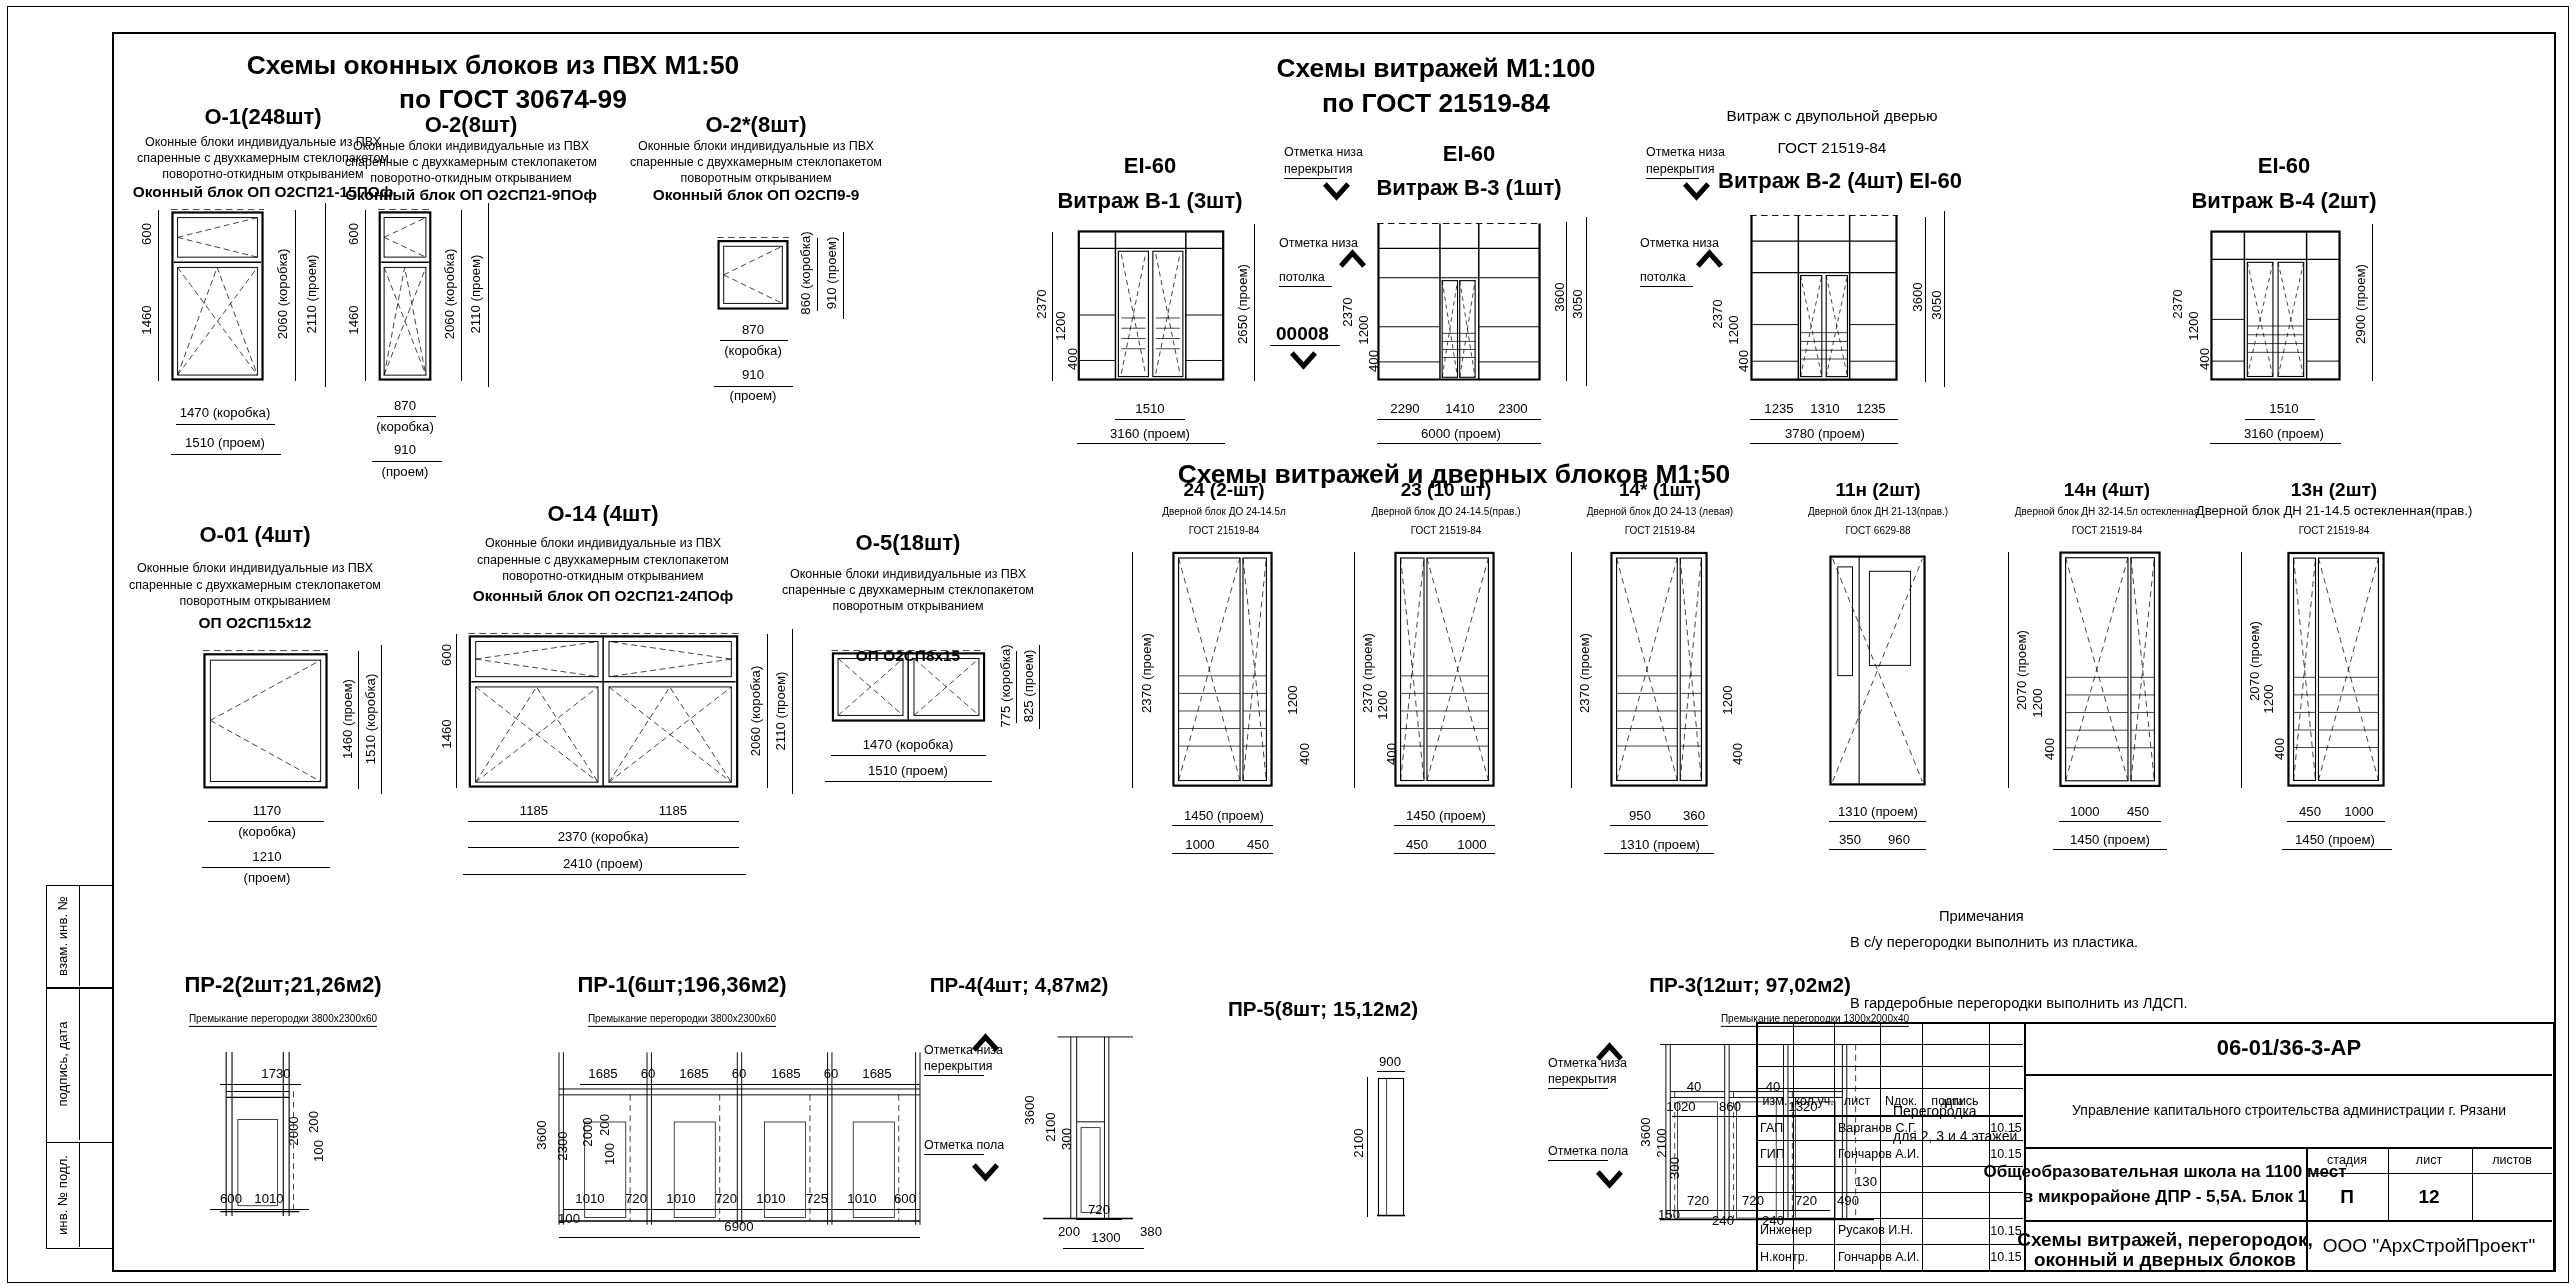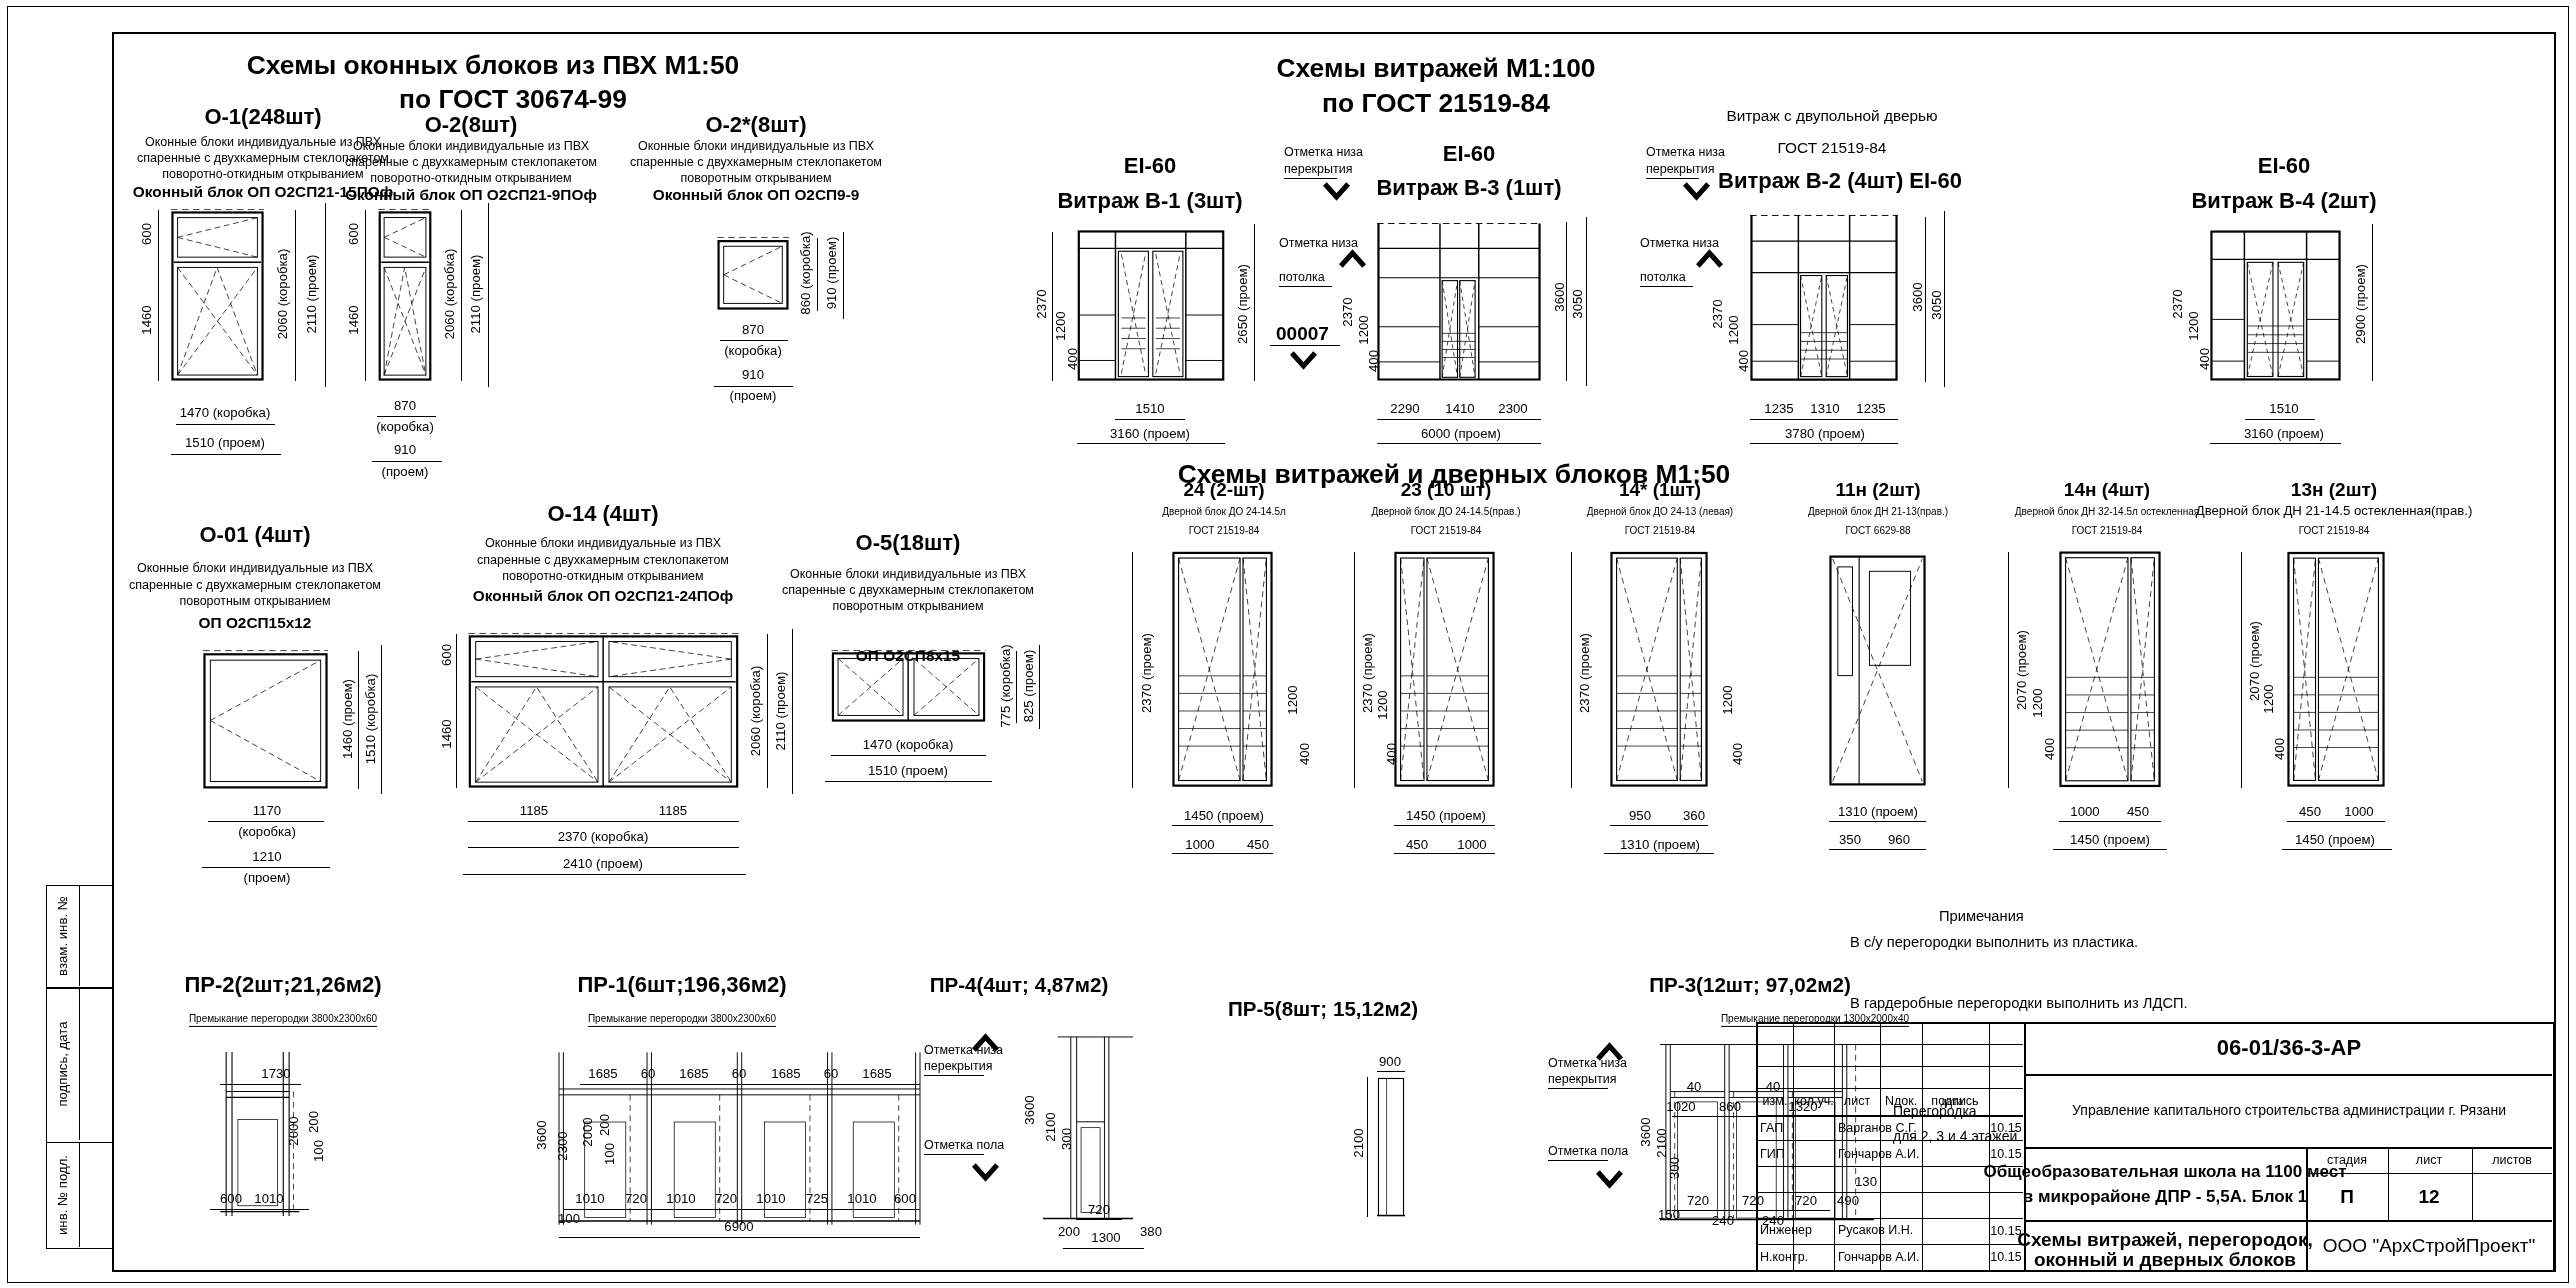--- a/index.html
+++ b/index.html
@@ -162,21 +162,21 @@
 <div class="hl" style="left:1284px;top:178px;width:53px;"></div>
 <svg class="abs" style="left:1322px;top:181px;" width="29" height="19" viewBox="0 0 40 26">
     <polyline points="4,4 20,22 36,4" stroke="#000" stroke-width="7" fill="none"></polyline>
   </svg>
 <div class="lab" style="left:1279px;top:236px;">Отметка низа</div>
 <div class="lab" style="left:1279px;top:270px;">потолка</div>
 <div class="hl" style="left:1279px;top:286px;width:53px;"></div>
 <svg class="abs" style="left:1338px;top:250px;" width="29" height="19" viewBox="0 0 40 26">
     <polyline points="4,22 20,4 36,22" stroke="#000" stroke-width="7" fill="none"></polyline>
   </svg>
-<div class="zero" style="left:1276px;top:323px;">00007</div>
+<div class="zero" style="left:1276px;top:323px;">00008</div>
 <div class="hl" style="left:1270px;top:345px;width:70px;"></div>
 <svg class="abs" style="left:1289px;top:350px;" width="29" height="19" viewBox="0 0 40 26">
     <polyline points="4,4 20,22 36,4" stroke="#000" stroke-width="7" fill="none"></polyline>
   </svg>
 <svg class="abs" style="left:1377px;top:222px;" width="164" height="159" viewBox="0 0 224 217">
  <g stroke="#000" fill="none">
   <path d="M2,2 L2,215 L222,215 L222,2" stroke-width="3"></path>
   <line x1="0" y1="2" x2="224" y2="2" stroke-dasharray="9 6" stroke-width="1.3"></line>
   <line x1="2" y1="36" x2="222" y2="36" stroke-width="1.5"></line>
   <line x1="2" y1="76" x2="222" y2="76" stroke-width="1.5"></line>

